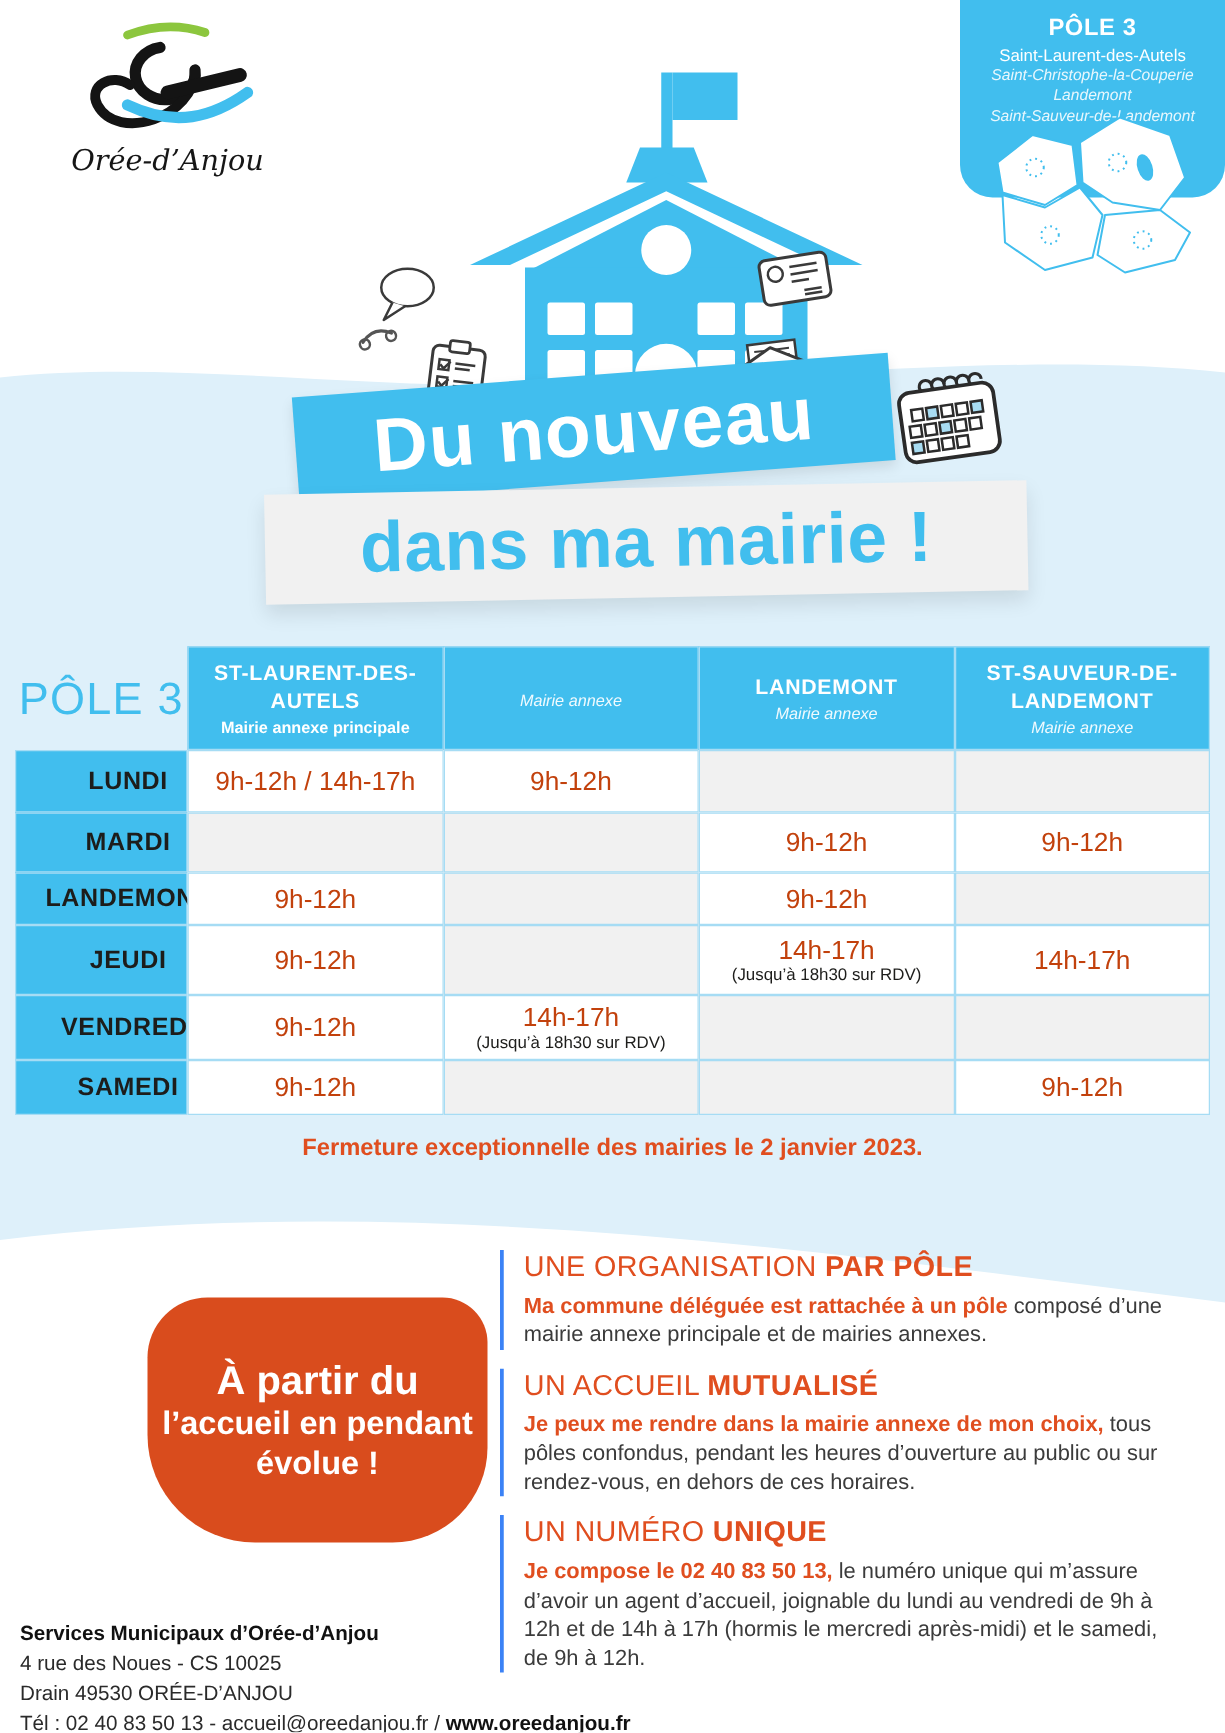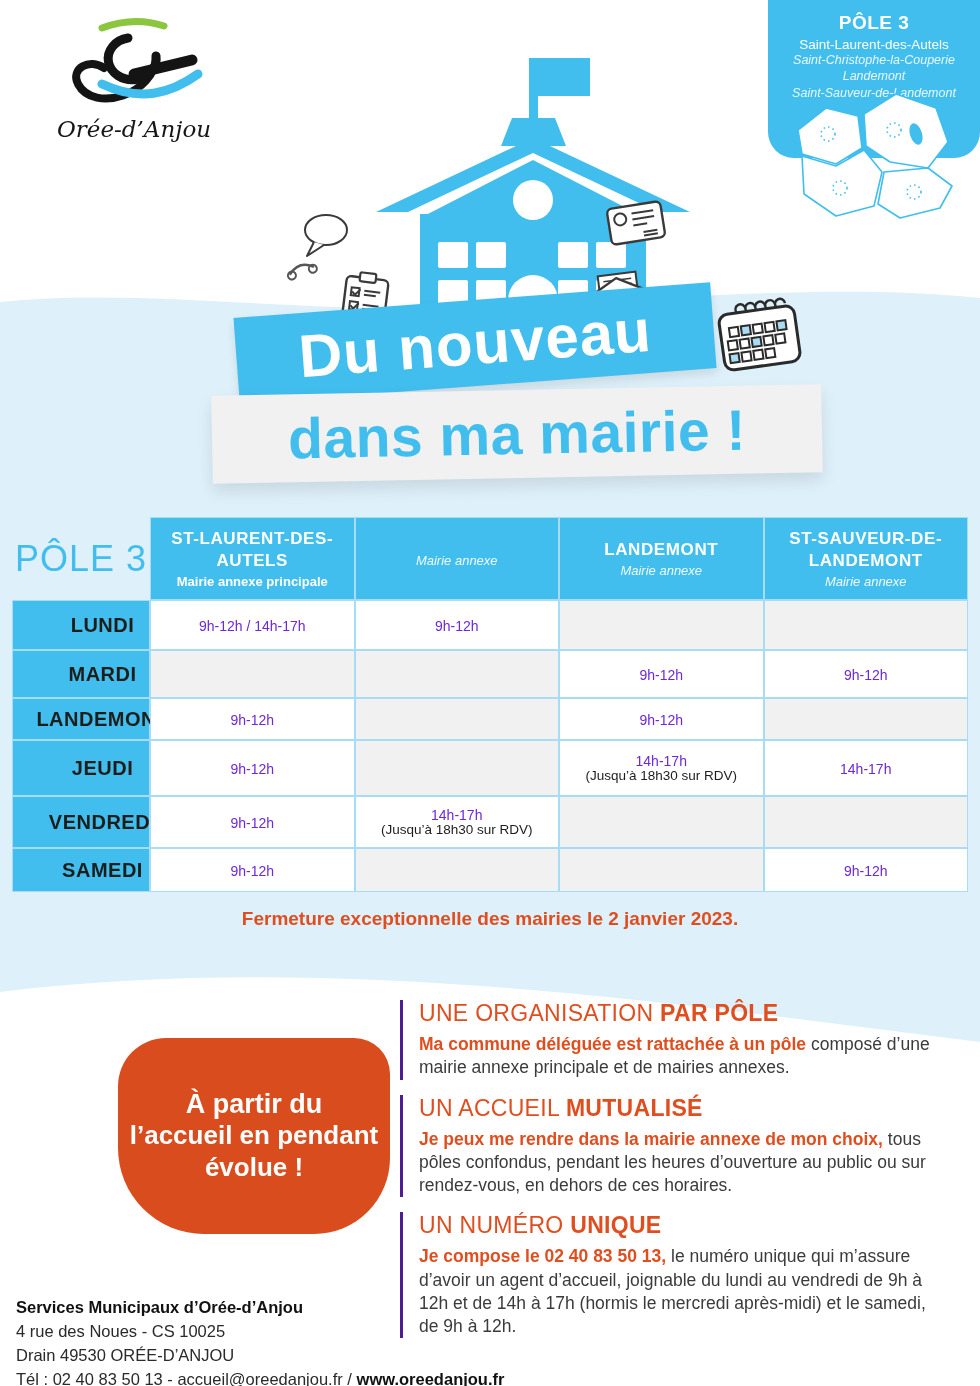--- a/index.html
+++ b/index.html
@@ -46,39 +46,39 @@
   .cell.corner{border:none;background:transparent;}
   .corner span{color:#41BEEE;font-size:36px;font-weight:300;letter-spacing:1px;}
   .col-head{background:#41BEEE;color:#fff;padding:4px 8px;box-sizing:border-box;}
   .col-name{font-size:17px;font-weight:800;letter-spacing:.6px;line-height:1.25;}
   .col-sub{font-size:13px;margin-top:3px;}
   .col-sub.principal{font-weight:700;}
   .col-sub.annexe{font-style:italic;color:rgba(255,255,255,.92);}
   .day{background:#41BEEE;font-size:20px;font-weight:600;letter-spacing:.5px;color:#1d1d1b;padding-left:43px;}
   .slot{background:#ffffff;}
   .slot.empty{background:#F1F1F1;}
-  .cell-text{font-size:14px;font-weight:500;color:#6d28d9;}
+  .cell-text{font-size:21px;font-weight:500;color:#c2410c;}
   .cell-note{font-size:13.5px;color:#1d1d1b;margin-top:-1px;}
 
   
   .closure{left:0;top:908px;width:980px;text-align:center;z-index:2;
            color:#E04E1F;font-weight:800;font-size:19px;}
 
   
   .badge{left:118px;top:1038px;width:272px;height:196px;background:#D94C1D;z-index:2;
          border-radius:48px 36px 76px 86px;display:flex;flex-direction:column;
          align-items:center;justify-content:center;color:#fff;text-align:center;}
-  .badge .b1{font-size:27px;font-weight:600;}
+  .badge .b1{font-size:32px;font-weight:600;}
   .badge .b2{font-size:46px;font-weight:800;line-height:1.05;}
   .badge .b3{font-size:26px;font-weight:700;line-height:1.2;}
   .badge .b4{font-size:26px;font-weight:700;}
 
   
   .sections{left:400px;top:1000px;width:548px;z-index:2;}
-  .section{border-left:3px solid #4c1d95;padding-left:16px;margin-bottom:15px;}
+  .section{border-left:3px solid #3b82f6;padding-left:16px;margin-bottom:15px;}
   .sec-title{font-size:23px;color:#E04E1F;letter-spacing:.3px;}
   .sec-title .reg{font-weight:400;}
   .sec-title .b{font-weight:800;}
   .sec-para{font-size:17.5px;line-height:1.33;color:#3b3b3b;margin-top:6px;}
   .sec-para .lead{color:#E04E1F;font-weight:700;}
 
   
   .footer{left:16px;top:1296px;z-index:2;font-size:16.5px;line-height:1.45;color:#2a2a2a;}
   .footer .f-bold{font-weight:700;color:#111;}
   .footer .f-site{font-weight:700;color:#111;}

